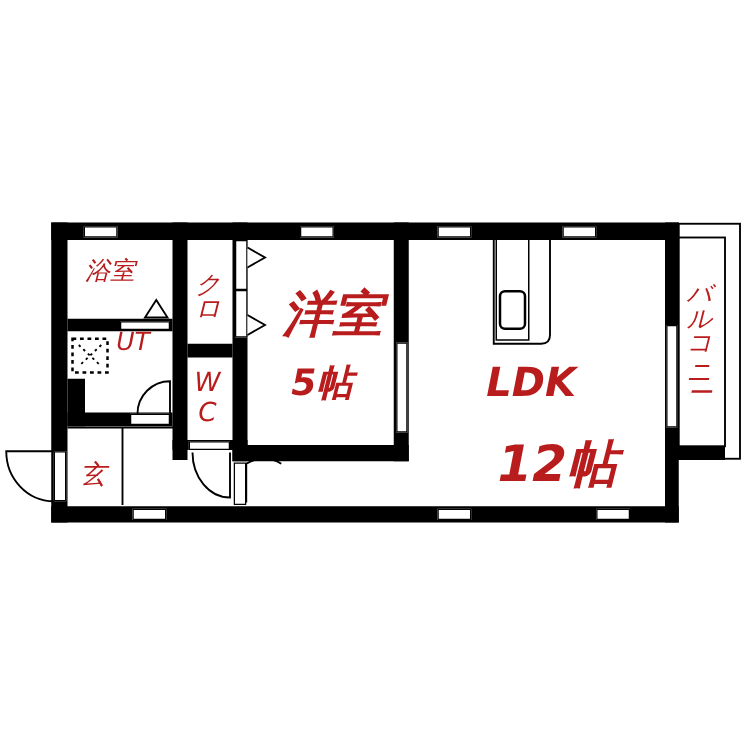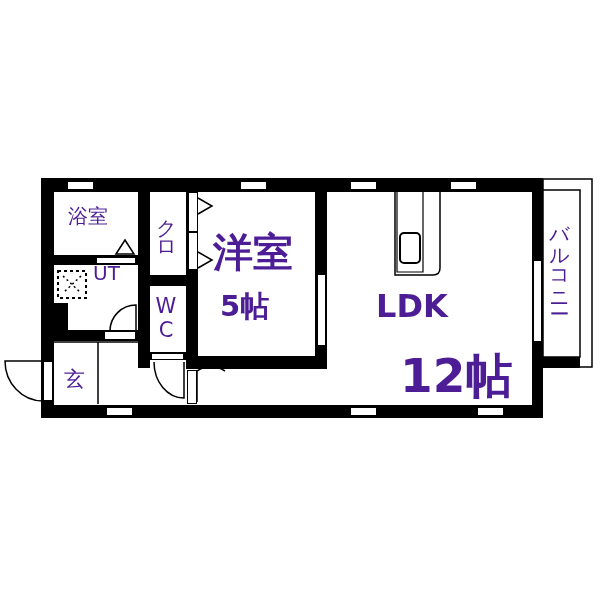--- a/index.html
+++ b/index.html
@@ -1,22 +1,22 @@
 <!DOCTYPE html>
 <html><head>
 <meta charset="utf-8">
 <style>
   html, body { margin: 0; padding: 0; background: #ffffff; }
   body { width: 600px; height: 600px; position: relative; overflow: hidden;
          font-family: "DejaVu Sans", sans-serif; }
   .wall { position: absolute; background: #000; }
   .win  { position: absolute; background: #fff; border: 1.5px solid #000; box-sizing: border-box; }
-  .lbl  { position: absolute; color: #4c1d95; line-height: 1; white-space: nowrap; }
+  .lbl  { position: absolute; color: #b91c1c; line-height: 1; white-space: nowrap; font-style: italic; }
   .lbl-thin { font-family: "DejaVu Sans", sans-serif; font-weight: normal; font-size: 20px; }
-  .lbl-bold { font-family: "DejaVu Sans", sans-serif; font-weight: bold; }
+  .lbl-bold { font-family: "DejaVu Sans", sans-serif; font-weight: bold; margin-left: 13px; }
   .vert { writing-mode: vertical-rl; text-orientation: upright; }
   svg { position: absolute; left: 0; top: 0; }
 </style>
 </head>
 <body>
 
 <div class="wall" style="left:41px;top:178px;width:502px;height:14px;"></div>
 <div class="wall" style="left:41px;top:405px;width:502px;height:13px;"></div>
 <div class="wall" style="left:41px;top:178px;width:13px;height:240px;"></div>
 <div class="wall" style="left:532px;top:178px;width:11px;height:240px;"></div>
@@ -80,14 +80,14 @@
 </svg>
 
 <div class="lbl lbl-thin" style="left:68px;top:206px;font-size:20px;">浴室</div>
 <div class="lbl lbl-thin" style="left:93px;top:263px;font-size:20px;">UT</div>
 <div class="lbl lbl-thin" style="left:64px;top:369px;font-size:21px;">玄</div>
 <div class="lbl lbl-thin vert" style="left:157px;top:205px;font-size:20px;">クロ</div>
 <div class="lbl lbl-thin vert" style="left:155px;top:294px;font-size:21px;">WC</div>
 <div class="lbl lbl-bold" style="left:213px;top:232px;font-size:40px;">洋室</div>
 <div class="lbl lbl-bold" style="left:220px;top:292px;font-size:29px;">5帖</div>
 <div class="lbl lbl-bold" style="left:376px;top:290px;font-size:32px;">LDK</div>
-<div class="lbl lbl-bold" style="left:400px;top:352px;font-size:47px;">12帖</div>
+<div class="lbl lbl-bold" style="left:385px;top:352px;font-size:40px;">12帖</div>
 <div class="lbl lbl-thin vert" style="left:550px;top:212px;font-size:20px;">バルコニー</div>
 
 </body></html>

